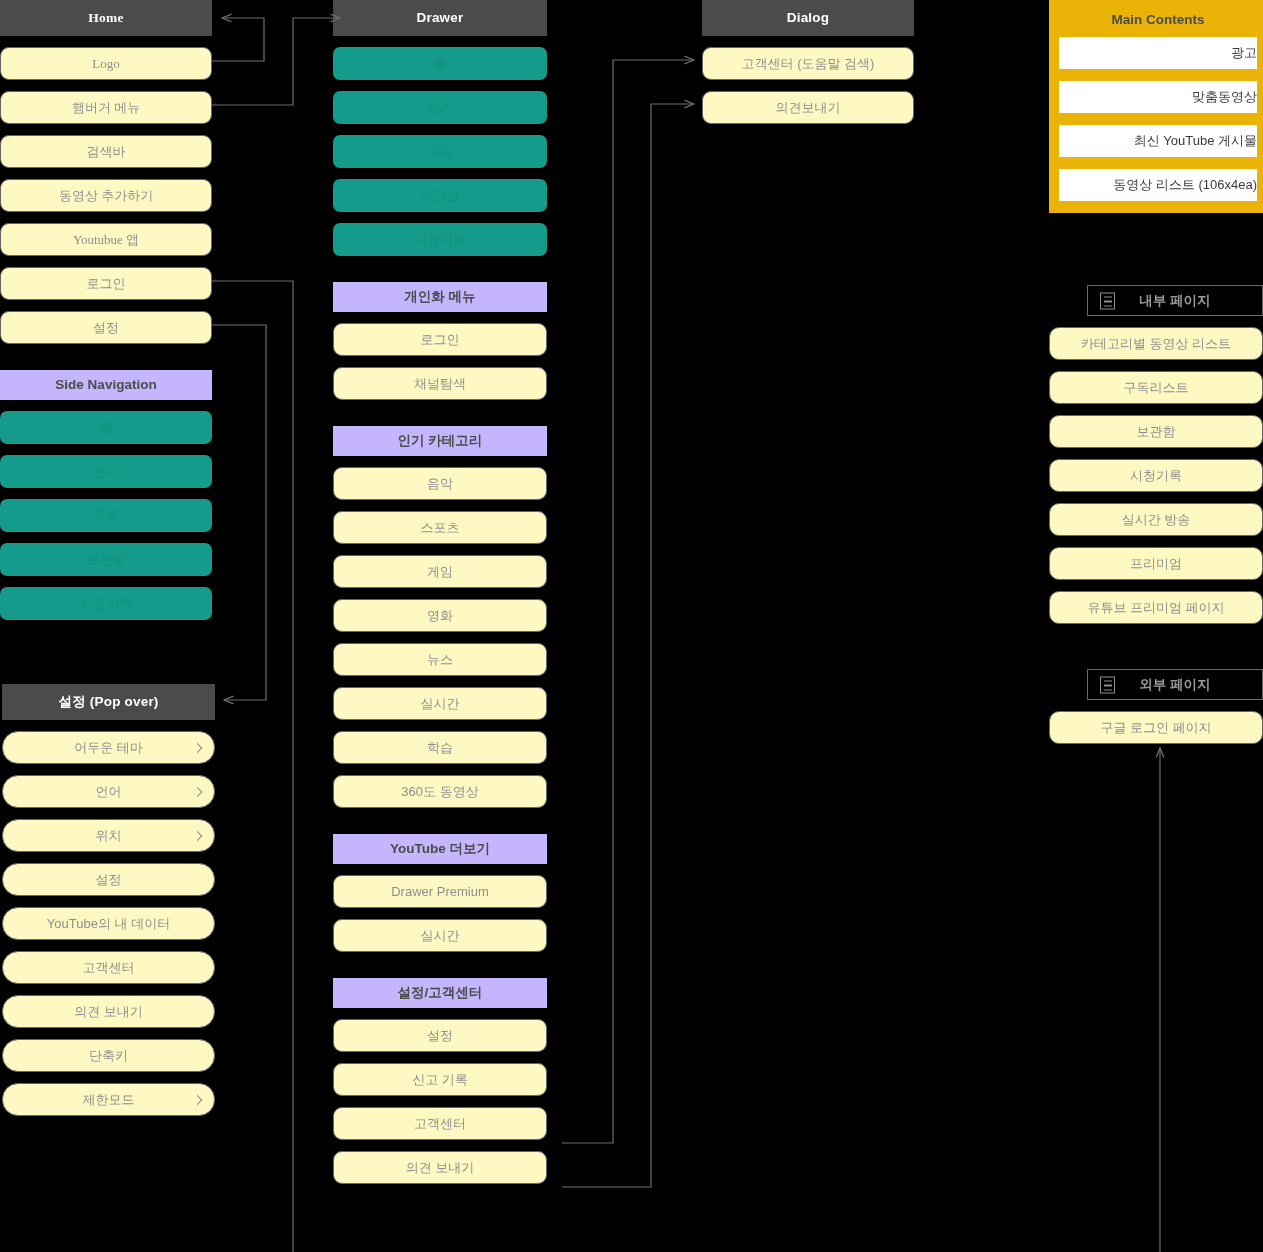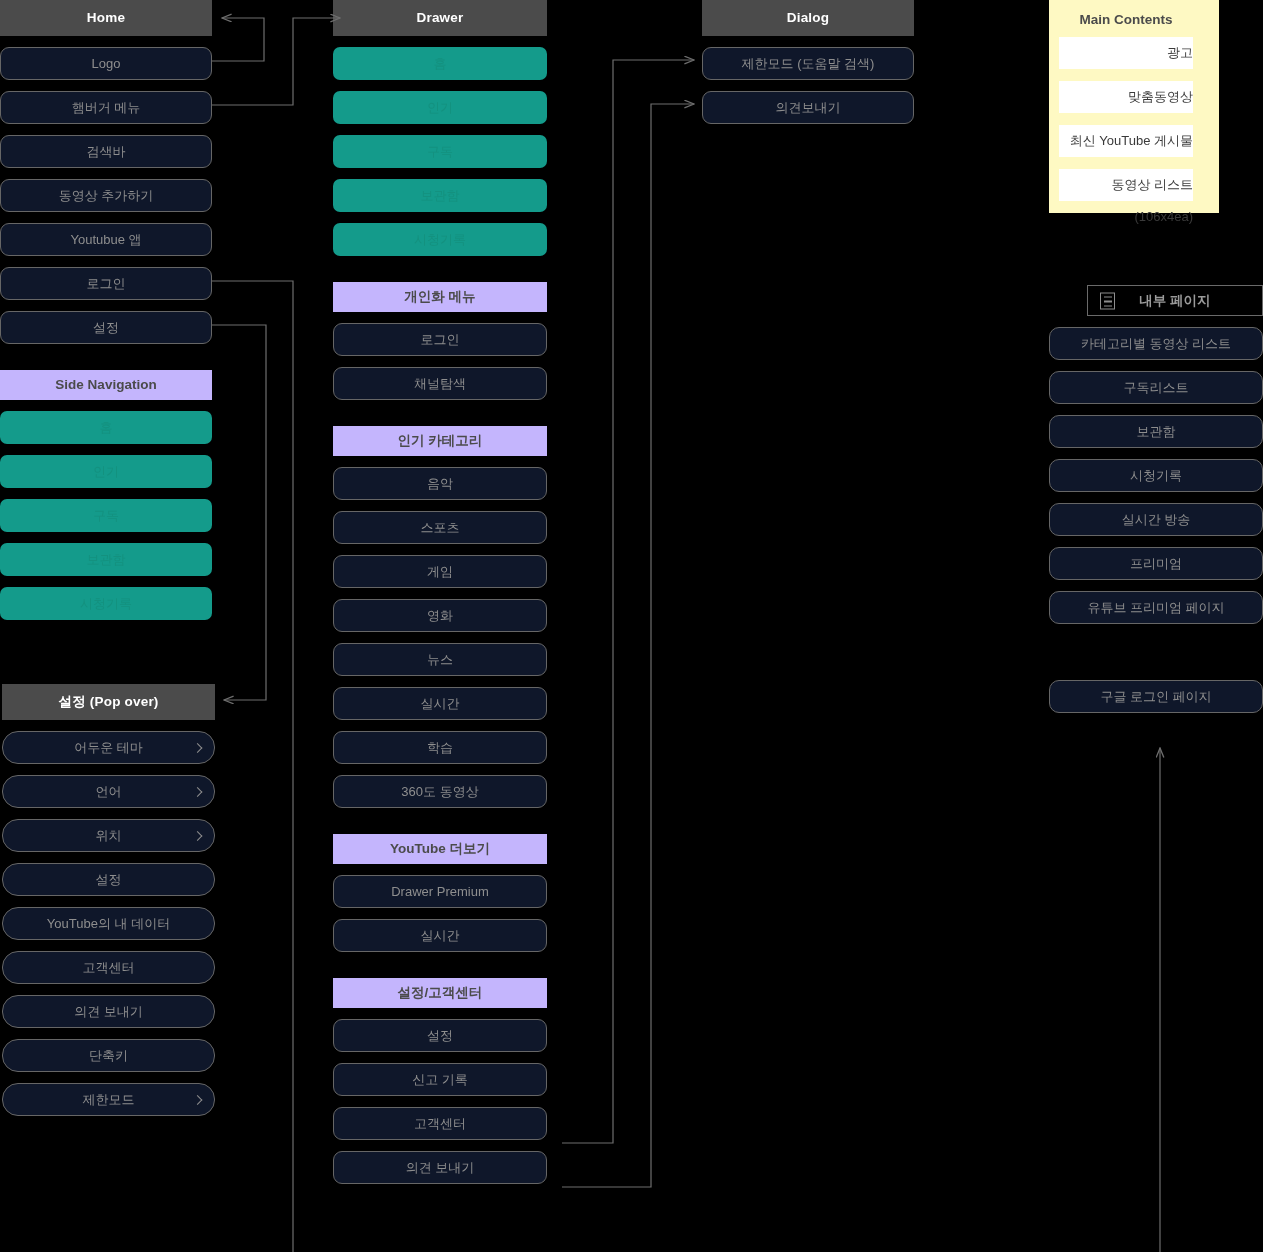--- a/index.html
+++ b/index.html
@@ -8,21 +8,21 @@
     width: 1263px;
     height: 1252px;
     background: #000000;
     font-family: "Liberation Sans", "DejaVu Sans", sans-serif;
     position: relative;
     overflow: hidden;
   }
 
   
   .col { position: absolute; }
-  #col-home     { left: 0px;    top: 0px;  width: 212px; }
+  #col-home     { left: 0px;    top: 0px;  width: 212px; font-family: Liberation Serif, serif; }
   #col-drawer   { left: 333px;  top: 0px;  width: 214px; }
   #col-dialog   { left: 702px;  top: 0px;  width: 212px; }
   #col-right    { left: 1049px; top: 0px;  width: 214px; }
 
   
   .hdr-dark {
     background: #4b4b4b;
     color: #ffffff;
     font-size: 13.5px;
     font-weight: bold;
@@ -43,21 +43,21 @@
 
   
   .pill {
     height: 33px;
     line-height: 31px;
     border: 1px solid #666666;
     border-radius: 9px;
     color: #8e8e8e;
     font-size: 13px;
     text-align: center;
-    background: #0f172a;
+    background: #fef9c3;
     margin-top: 11px;
     position: relative;
   }
   .pill.chev::after {
     content: "";
     position: absolute;
     right: 13px;
     top: 50%;
     width: 6px; height: 6px;
     border-right: 1.4px solid #8e8e8e;
@@ -86,23 +86,23 @@
   #popover .pill { border-radius: 16px; }
 
   
   #sidenav { position: absolute; left: 0px; top: 370px; width: 212px; }
 
   
   .group { margin-top: 26px; }
 
   
   #main-contents {
-    background: #fef9c3;
-    padding: 0 26px 12px 10px;
-    width: 170px;
+    background: #eab308;
+    padding: 0 6px 12px 10px;
+    width: 214px;
   }
   #main-contents .mc-title {
     color: #4b4b4b;
     font-size: 13.5px;
     font-weight: bold;
     text-align: center;
     height: 37px;
     line-height: 40px;
   }
   .mc-item {
@@ -236,21 +236,21 @@
         <div class="pill">신고 기록</div>
         <div class="pill">고객센터</div>
         <div class="pill">의견 보내기</div>
       </div>
     </div>
 </div>
 
 <div class="col" id="col-dialog">
   <div class="hdr-dark">Dialog</div>
   <div id="dialog-items">
-      <div class="pill">제한모드 (도움말 검색)</div>
+      <div class="pill">고객센터 (도움말 검색)</div>
       <div class="pill">의견보내기</div>
     </div>
 </div>
 
 <div class="col" id="col-right">
   <div id="main-contents">
     <div class="mc-title">Main Contents</div>
     <div id="mc-items">
         <div class="mc-item">광고</div>
         <div class="mc-item">맞춤동영상</div>
@@ -274,20 +274,28 @@
       <div class="pill">구독리스트</div>
       <div class="pill">보관함</div>
       <div class="pill">시청기록</div>
       <div class="pill">실시간 방송</div>
       <div class="pill">프리미엄</div>
       <div class="pill">유튜브 프리미엄 페이지</div>
     </div>
 </div>
 
 <div id="outer-pages">
+  <div class="page-hdr">
+    <span class="doc-icon">
+        <i></i>
+        <i></i>
+        <i></i>
+      </span>
+    <span>외부 페이지</span>
+  </div>
   <div id="outer-pages-items">
       <div class="pill">구글 로그인 페이지</div>
     </div>
 </div>
 
 <svg id="wires">
   <defs>
     <marker id="ah" markerWidth="9" markerHeight="9" refX="8" refY="3.2" orient="auto">
       <path d="M0,0 L8,3.2 L0,6.4" fill="none" stroke="#6e6e6e" stroke-width="1.1"></path>
     </marker>

